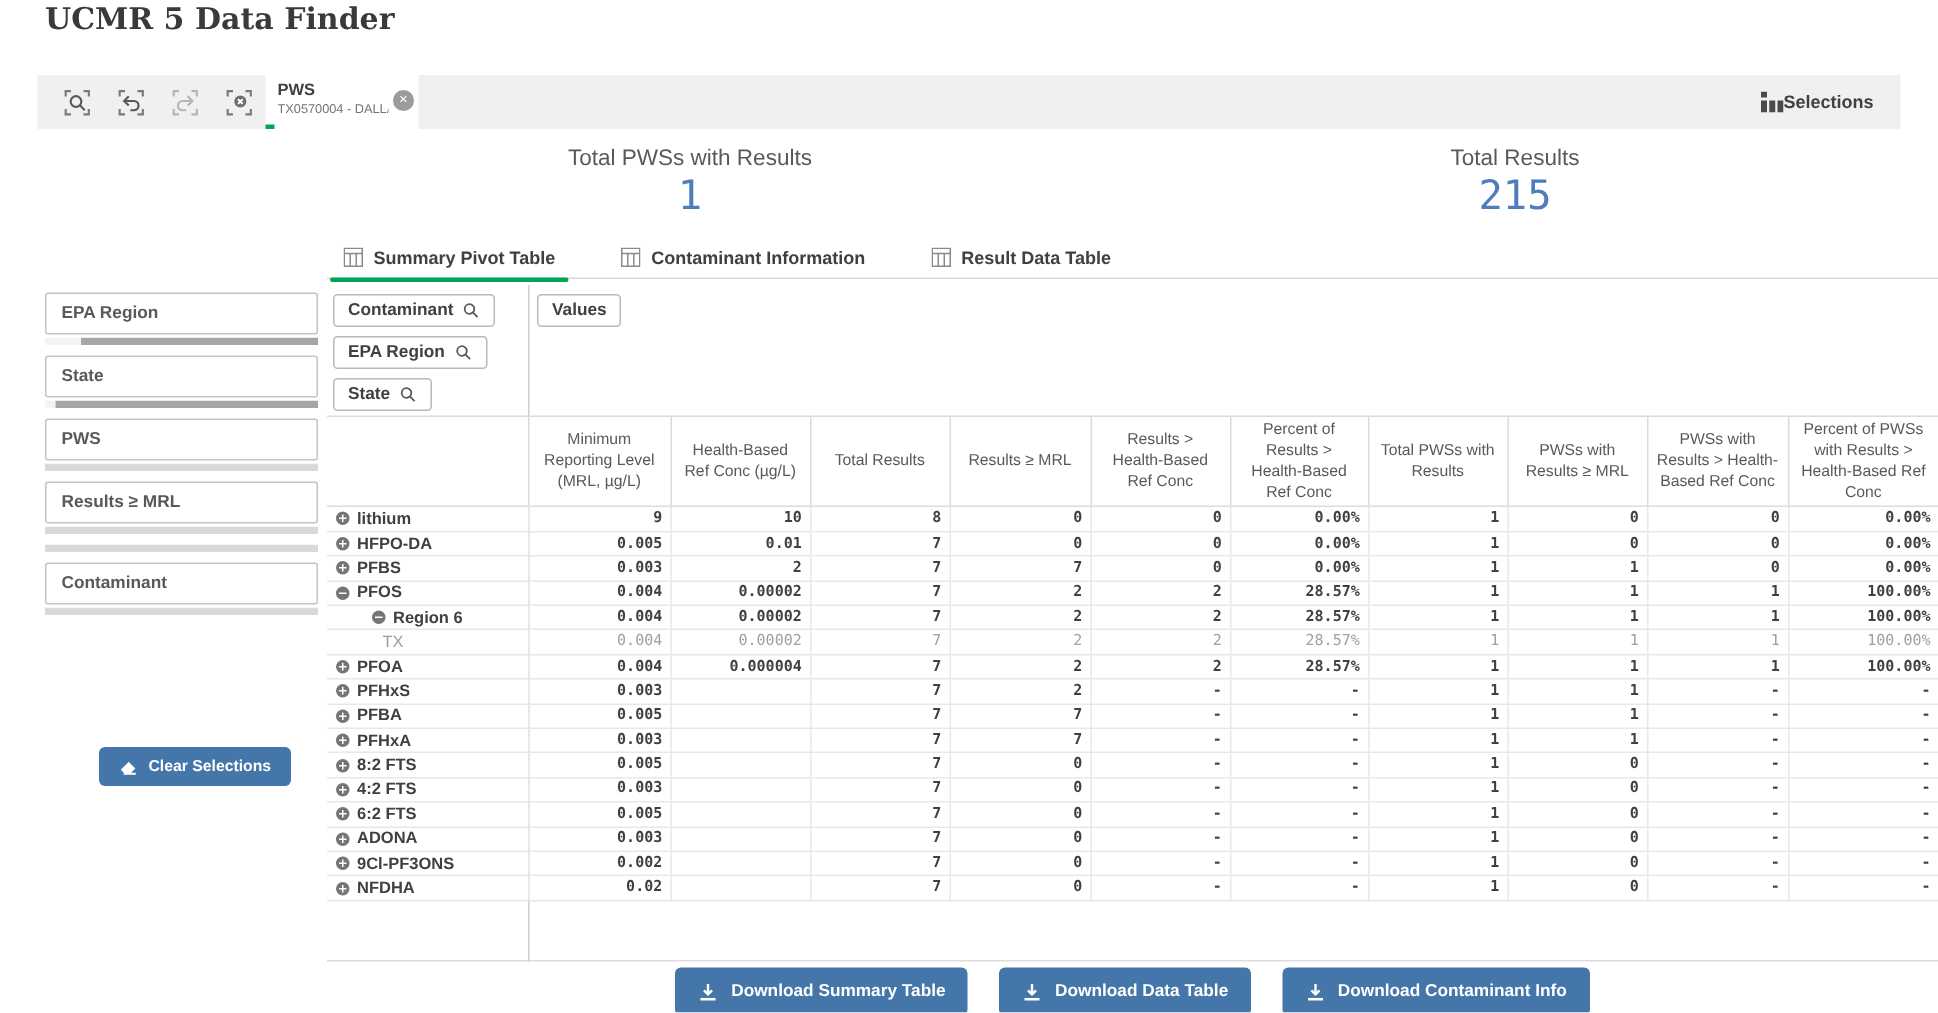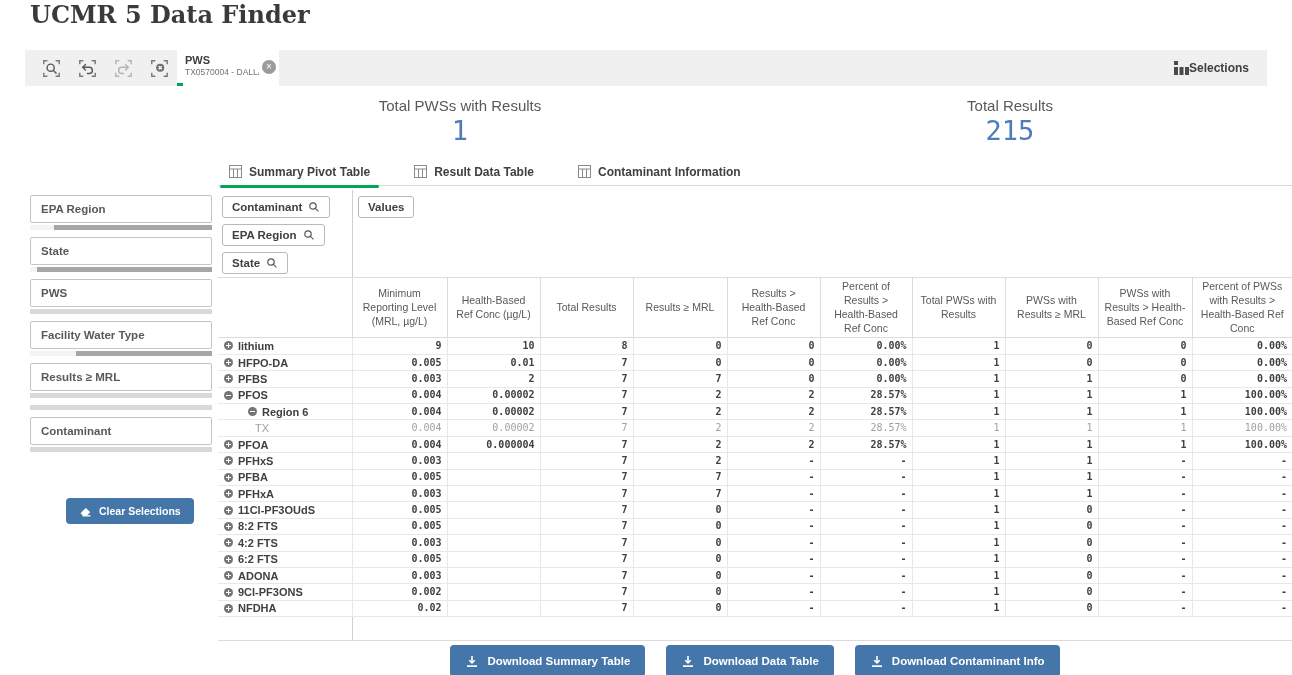--- a/index.html
+++ b/index.html
@@ -2,21 +2,21 @@
 <html style="--accent-blue: #4476a9; --kpi-blue: #4f7cba; --active-green: #00a657; --bar-dark: #a6a6a6; --bar-light: #d9d9d9; --bar-white: #f4f4f4;"><head>
 <meta charset="utf-8">
 <style>
   * { box-sizing: border-box; }
   html,body { margin:0; padding:0; background:#fff; }
   body { font-family:"Liberation Sans", sans-serif; }
   .page { position:relative; width:1292px; height:675px; background:#fff; overflow:hidden; }
 
   
   .app-title { position:absolute; left:30px; top:0px; margin:0; font-family:"DejaVu Serif", serif;
-    font-size:24px; font-weight:bold; color:#3a3a3a; }
+    font-size:20px; font-weight:bold; color:#3a3a3a; }
 
   
   .selbar { position:absolute; left:25px; top:50px; width:1242px; height:36px; background:#f0f0f0;
     display:flex; align-items:stretch; }
   .selbar .tools { display:flex; align-items:center; padding-left:8px; }
   .tool { width:36px; height:36px; display:flex; align-items:center; justify-content:center; cursor:pointer; }
   .sel-tab { position:relative; width:102px; background:#fff; padding:4px 20px 0 8px; cursor:pointer; }
   .sel-tab-field { font-size:11px; font-weight:bold; color:#404040; line-height:13px; }
   .sel-tab-value { font-size:8.5px; color:#737373; white-space:nowrap; overflow:hidden; line-height:11px; }
   .sel-tab-close { position:absolute; right:3px; top:10px; width:14px; height:14px; border-radius:50%;
@@ -167,27 +167,20 @@
           <div class="fseg" style="width: 96%; background: rgb(166, 166, 166);"></div>
         </div>
       </div>
       <div class="filter">
         <div class="fbox">PWS</div>
         <div class="fbar">
           <div class="fseg" style="width: 100%; background: rgb(217, 217, 217);"></div>
         </div>
       </div>
       <div class="filter">
-        <div class="fbox">Facility Water Type</div>
-        <div class="fbar">
-          <div class="fseg" style="width: 25%; background: rgb(244, 244, 244);"></div>
-          <div class="fseg" style="width: 75%; background: rgb(166, 166, 166);"></div>
-        </div>
-      </div>
-      <div class="filter">
         <div class="fbox">Results ≥ MRL</div>
         <div class="fbar">
           <div class="fseg" style="width: 100%; background: rgb(217, 217, 217);"></div>
         </div>
       </div>
       <div class="filter">
         <div class="fbar">
           <div class="fseg" style="width: 100%; background: rgb(217, 217, 217);"></div>
         </div>
       </div>
@@ -219,30 +212,30 @@
         </span>
         <span>Summary Pivot Table</span>
       </div>
       <div class="tab">
         <span>
           <svg width="13" height="13" viewBox="0 0 13 13" fill="none" stroke="#8a8a8a" stroke-width="1">
             <rect x="0.5" y="0.5" width="12" height="12"></rect>
               <path d="M0.5 4 H12.5 M4.5 4 V12.5 M8.5 4 V12.5"></path>
           </svg>
         </span>
-        <span>Result Data Table</span>
+        <span>Contaminant Information</span>
       </div>
       <div class="tab">
         <span>
           <svg width="13" height="13" viewBox="0 0 13 13" fill="none" stroke="#8a8a8a" stroke-width="1">
             <rect x="0.5" y="0.5" width="12" height="12"></rect>
               <path d="M0.5 4 H12.5 M4.5 4 V12.5 M8.5 4 V12.5"></path>
           </svg>
         </span>
-        <span>Contaminant Information</span>
+        <span>Result Data Table</span>
       </div>
     </div>
 
     <div class="pivot">
       <div class="vdiv"></div>
       <button class="dim-btn" id="dim-0">
         <span>Contaminant</span>
         <span>
           <svg width="12" height="12" viewBox="0 0 12 12" fill="none" stroke="#595959" stroke-width="1.2">
             <circle cx="5" cy="5" r="3.2"></circle>
@@ -492,38 +485,20 @@
                 <td>-</td>
                 <td>1</td>
                 <td>1</td>
                 <td>-</td>
                 <td>-</td>
               </tr>
               <tr>
                 <td class="rowhead">
                   <div class="rh lvl0">
                     <span class="exp plus"></span>
-                    <span class="lbl">11Cl-PF3OUdS</span>
-                  </div>
-                </td>
-                <td>0.005</td>
-                <td></td>
-                <td>7</td>
-                <td>0</td>
-                <td>-</td>
-                <td>-</td>
-                <td>1</td>
-                <td>0</td>
-                <td>-</td>
-                <td>-</td>
-              </tr>
-              <tr>
-                <td class="rowhead">
-                  <div class="rh lvl0">
-                    <span class="exp plus"></span>
                     <span class="lbl">8:2 FTS</span>
                   </div>
                 </td>
                 <td>0.005</td>
                 <td></td>
                 <td>7</td>
                 <td>0</td>
                 <td>-</td>
                 <td>-</td>
                 <td>1</td>

